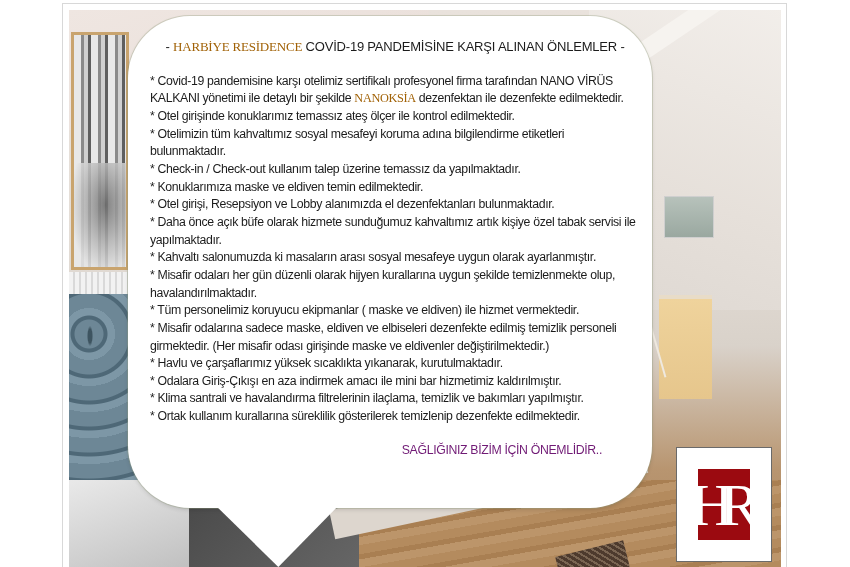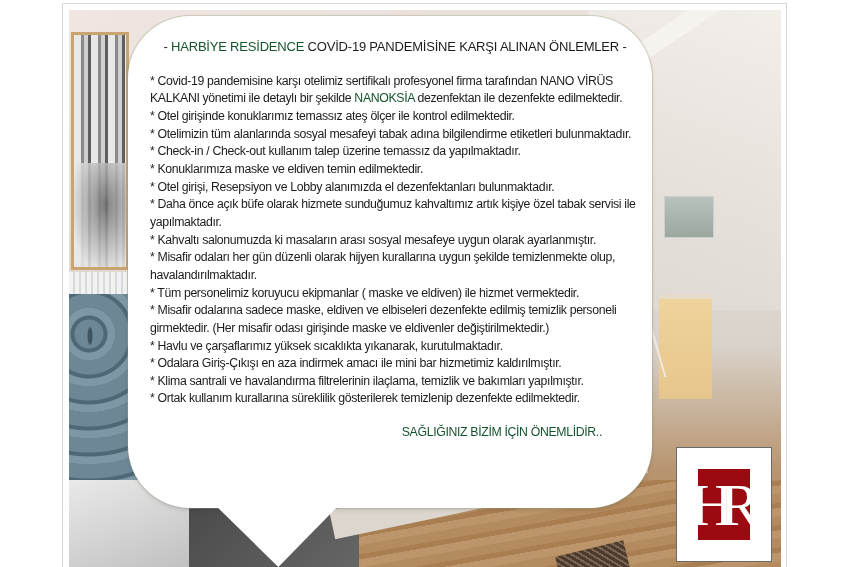--- a/index.html
+++ b/index.html
@@ -112,24 +112,24 @@
   .bubble-tail {
     position: absolute; left: 210px; top: 500px; width: 134px; height: 67px;
     background: #ffffff;
     clip-path: polygon(0 0, 100% 0, 51% 100%);
   }
   .bubble-content {
     position: absolute; left: 150px; top: 38px; width: 490px;
     font-size: 12.3px; line-height: 17.65px; color: #1c1c1c; letter-spacing: -0.35px;
   }
   .title-line { text-align: center; font-size: 13px; margin-bottom: 17px; padding-left: 0; letter-spacing: -0.2px; }
-  .red { color: #14532d; }
+  .red { color: #a16207; font-family: Liberation Serif, serif; }
   .item { white-space: normal; }
   .closing {
-    text-align: right; color: #14532d; margin-top: 16px; padding-right: 38px; font-size: 12.3px;
+    text-align: right; color: #701a75; margin-top: 16px; padding-right: 38px; font-size: 12.3px;
   }
 
   
   .logo {
     position: absolute; left: 676px; top: 447px; width: 96px; height: 115px;
     background: #ffffff; border: 1px solid #6a6a6a; box-sizing: border-box; padding: 21px;
   }
   .logo-inner {
     width: 100%; height: 100%; background: #9b0a10; box-sizing: border-box;
     display: flex; align-items: center; justify-content: center;
@@ -171,21 +171,21 @@
 
 <div class="bubble-content">
   <div class="title-line">
     <span>- </span><span class="red">HARBİYE RESİDENCE</span><span> COVİD-19 PANDEMİSİNE KARŞI ALINAN ÖNLEMLER -</span>
   </div>
 
   <div class="item">
     <span>* Covid-19 pandemisine karşı otelimiz sertifikalı profesyonel firma tarafından NANO VİRÜS KALKANI yönetimi ile detaylı bir şekilde </span><span class="red">NANOKSİA</span><span> dezenfektan ile dezenfekte edilmektedir.</span>
   </div>
   <div class="item">* Otel girişinde konuklarımız temassız ateş ölçer ile kontrol edilmektedir.</div>
-  <div class="item">* Otelimizin tüm alanlarında sosyal mesafeyi tabak adına bilgilendirme etiketleri bulunmaktadır.</div>
+  <div class="item">* Otelimizin tüm kahvaltımız sosyal mesafeyi koruma adına bilgilendirme etiketleri bulunmaktadır.</div>
   <div class="item">* Check-in / Check-out kullanım talep üzerine temassız da yapılmaktadır.</div>
   <div class="item">* Konuklarımıza maske ve eldiven temin edilmektedir.</div>
   <div class="item">* Otel girişi, Resepsiyon ve Lobby alanımızda el dezenfektanları bulunmaktadır.</div>
   <div class="item">* Daha önce açık büfe olarak hizmete sunduğumuz kahvaltımız artık kişiye özel tabak servisi ile yapılmaktadır.</div>
   <div class="item">* Kahvaltı salonumuzda ki masaların arası sosyal mesafeye uygun olarak ayarlanmıştır.</div>
   <div class="item">* Misafir odaları her gün düzenli olarak hijyen kurallarına uygun şekilde temizlenmekte olup, havalandırılmaktadır.</div>
   <div class="item">* Tüm personelimiz koruyucu ekipmanlar ( maske ve eldiven) ile hizmet vermektedir.</div>
   <div class="item">* Misafir odalarına sadece maske, eldiven ve elbiseleri dezenfekte edilmiş temizlik personeli girmektedir. (Her misafir odası girişinde maske ve eldivenler değiştirilmektedir.)</div>
   <div class="item">* Havlu ve çarşaflarımız yüksek sıcaklıkta yıkanarak, kurutulmaktadır.</div>
   <div class="item">* Odalara Giriş-Çıkışı en aza indirmek amacı ile mini bar hizmetimiz kaldırılmıştır.</div>

